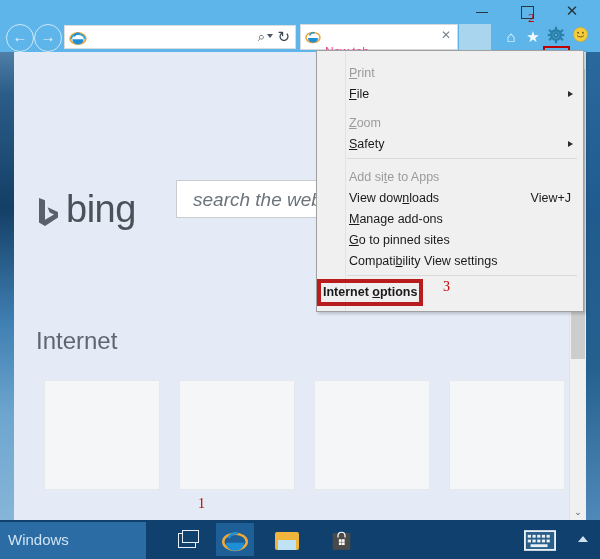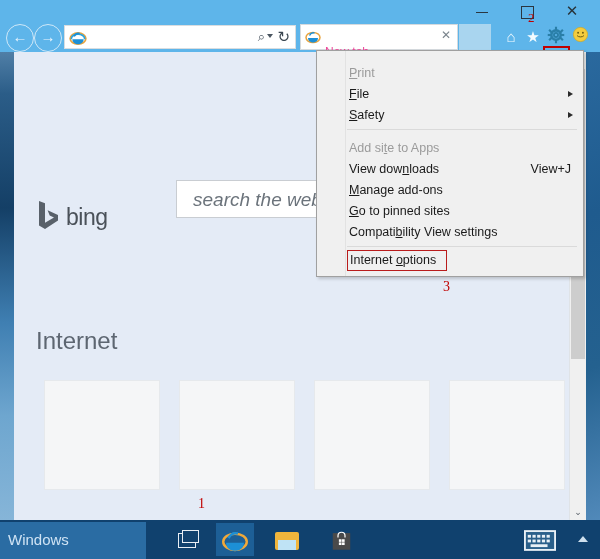--- a/index.html
+++ b/index.html
@@ -67,21 +67,21 @@
   .content{position:absolute;left:14px;top:52px;width:572px;height:468px;background:#e4ebf6;}
   .scroll{position:absolute;right:0;top:0;width:16px;height:468px;background:#f0f0f0;
           border-left:1px solid #dfe3e7;}
   .scroll .arrow{position:absolute;left:0;width:16px;height:16px;text-align:center;
                  line-height:16px;color:#5a6169;font-size:9px;}
   .scroll .arrow.up{top:0;}
   .scroll .arrow.down{bottom:0;}
   .scroll .thumb{position:absolute;left:1px;top:17px;width:14px;height:290px;background:#cdcdcd;}
 
   .bingrow{position:absolute;left:22px;top:128px;width:300px;height:52px;}
-  .bing-logo{position:absolute;left:0;top:20px;font-size:23px;color:#4a5159;letter-spacing:-.5px;}
+  .bing-logo{position:absolute;left:0;top:8px;font-size:38px;color:#4a5159;letter-spacing:-.5px;}
   .bing-mark{display:inline-block;width:24px;height:30px;vertical-align:-5px;margin-right:6px;position:relative;}
   .searchbox{position:absolute;left:140px;top:0;width:196px;height:38px;background:#fff;
              border:1px solid #c9cdd2;box-sizing:border-box;}
   .searchbox span{position:absolute;left:16px;top:8px;font-size:19px;font-style:italic;color:#6b737b;}
 
   .frequent{position:absolute;left:22px;top:275px;font-size:24px;color:#5d6671;}
   .tiles{position:absolute;left:30px;top:328px;width:530px;height:110px;}
   .tile{position:absolute;top:0;width:116px;height:110px;background:#f5f6f7;border:1px solid #e6e9ec;box-sizing:border-box;}
 
   
@@ -89,21 +89,21 @@
         border:1px solid #a0a0a0;box-shadow:2px 2px 3px rgba(0,0,0,.18);}
   .menu .gutter{position:absolute;left:0;top:0;width:28px;height:100%;background:#f0f0f0;
                 border-right:1px solid #e2e2e2;}
   .mi{position:relative;height:21px;line-height:21px;padding-left:32px;font-size:12.5px;color:#1a1a1a;}
   .mi.dim{color:#9b9b9b;margin-top:8px;}
   .mi .acc{text-decoration:underline;}
   .mi .short{position:absolute;right:12px;top:0;font-size:12.5px;color:#1a1a1a;}
   .mi .sub{position:absolute;right:10px;top:7px;width:0;height:0;
            border-top:3.5px solid transparent;border-bottom:3.5px solid transparent;border-left:5px solid #2b2b2b;}
   .sep{height:1px;margin:3px 6px 3px 30px;background:#dadada;}
-  .mi.boxed{margin-left:30px;padding-left:2px;width:96px;border:1px solid #b91c1c;box-sizing:content-box;height:19px;line-height:19px;}
+  .mi.boxed{padding-left:2px;width:96px;border:4px solid #b91c1c;box-sizing:content-box;height:19px;line-height:19px;font-weight:bold;}
 
   
   .taskbar{position:absolute;left:0;top:520px;width:600px;height:39px;background:#10416e;}
   .winbtn-start{position:absolute;left:0;top:2px;width:146px;height:47px;background:#2a6ca3;
                 color:#cfe3f4;font-size:15px;line-height:35px;padding-left:8px;box-sizing:border-box;}
   .tb{position:absolute;top:3px;width:38px;height:33px;text-align:center;line-height:33px;}
   .tb.taskview{left:168px;}
   .tb.ie{left:216px;background:#1d5f96;}
   .tb.explorer{left:268px;}
   .tb.store{left:322px;}
@@ -214,20 +214,21 @@
     </div>
   </div>
 
   <div class="menu">
     <div class="gutter"></div>
     <div style="height:4px"></div>
 
     <div class="mi dim">
       <span class="acc">P</span>rint</div>
     <div class="mi"><span class="acc">F</span>ile<span class="sub"></span></div>
+    <div class="mi dim"><span class="acc">Z</span>oom</div>
     <div class="mi"><span class="acc">S</span>afety<span class="sub"></span></div>
 
     <div class="sep"></div>
 
     <div class="mi dim">Add si<span class="acc">t</span>e to Apps</div>
     <div class="mi">View dow<span class="acc">n</span>loads<span class="short">View+J</span></div>
     <div class="mi"><span class="acc">M</span>anage add-ons</div>
     <div class="mi"><span class="acc">G</span>o to pinned sites</div>
     <div class="mi">Compati<span class="acc">b</span>ility View settings</div>
 

